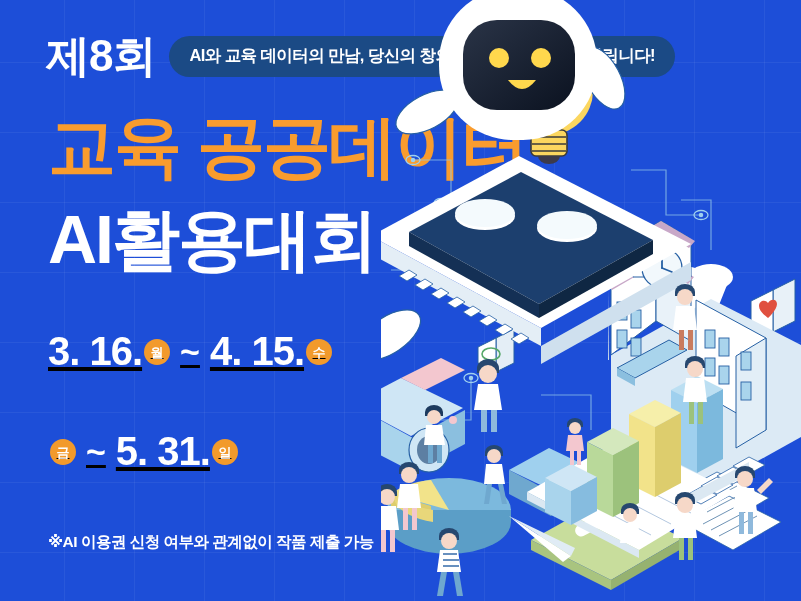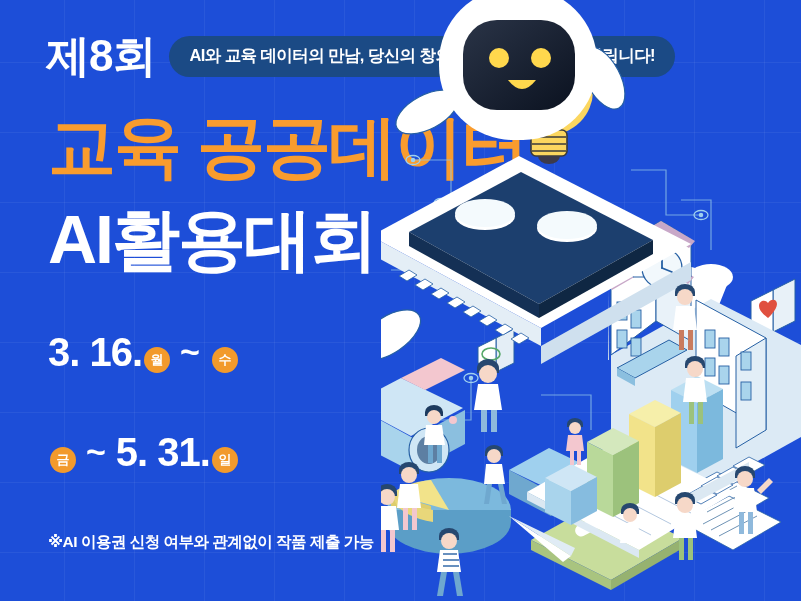--- a/index.html
+++ b/index.html
@@ -50,21 +50,21 @@
   }
 
   
   .date-block{position:absolute;left:48px;}
   #date-block-1{top:330px;}
   #date-block-2{top:430px;}
   .date-label{
     color:#ffffff;font-size:16px;font-weight:bold;letter-spacing:-.5px;
     margin-bottom:4px;white-space:nowrap;
   }
-  .date-line{display:flex;align-items:flex-end;white-space:nowrap;}
+  .date-line{display:flex;align-items:center;white-space:nowrap;text-decoration:underline;}
   .date-num{
     color:#ffffff;font-size:40px;font-weight:bold;line-height:1.05;letter-spacing:-1px;
   }
   .day-badge{
     display:inline-flex;align-items:center;justify-content:center;
     width:26px;height:26px;border-radius:50%;
     background:#f29a2c;color:#ffffff;
     font-size:13px;font-weight:bold;line-height:1;
     margin:2px 0 0 2px;flex:0 0 auto;
   }
@@ -96,20 +96,21 @@
   </div>
 
   <div id="title-white">AI활용대회</div>
   <div id="title-orange">교육 공공데이터</div>
 
   <div class="date-block" id="date-block-1">
     <div class="date-line">
       <span class="date-num">3. 16.</span>
       <span class="day-badge">월</span>
       <span class="tilde">~</span>
+      <span class="date-num">4. 15.</span>
       <span class="day-badge">수</span>
     </div>
   </div>
 
   <div class="date-block" id="date-block-2">
     <div class="date-line">
       <span class="day-badge">금</span>
       <span class="tilde">~</span>
       <span class="date-num">5. 31.</span>
       <span class="day-badge">일</span>

